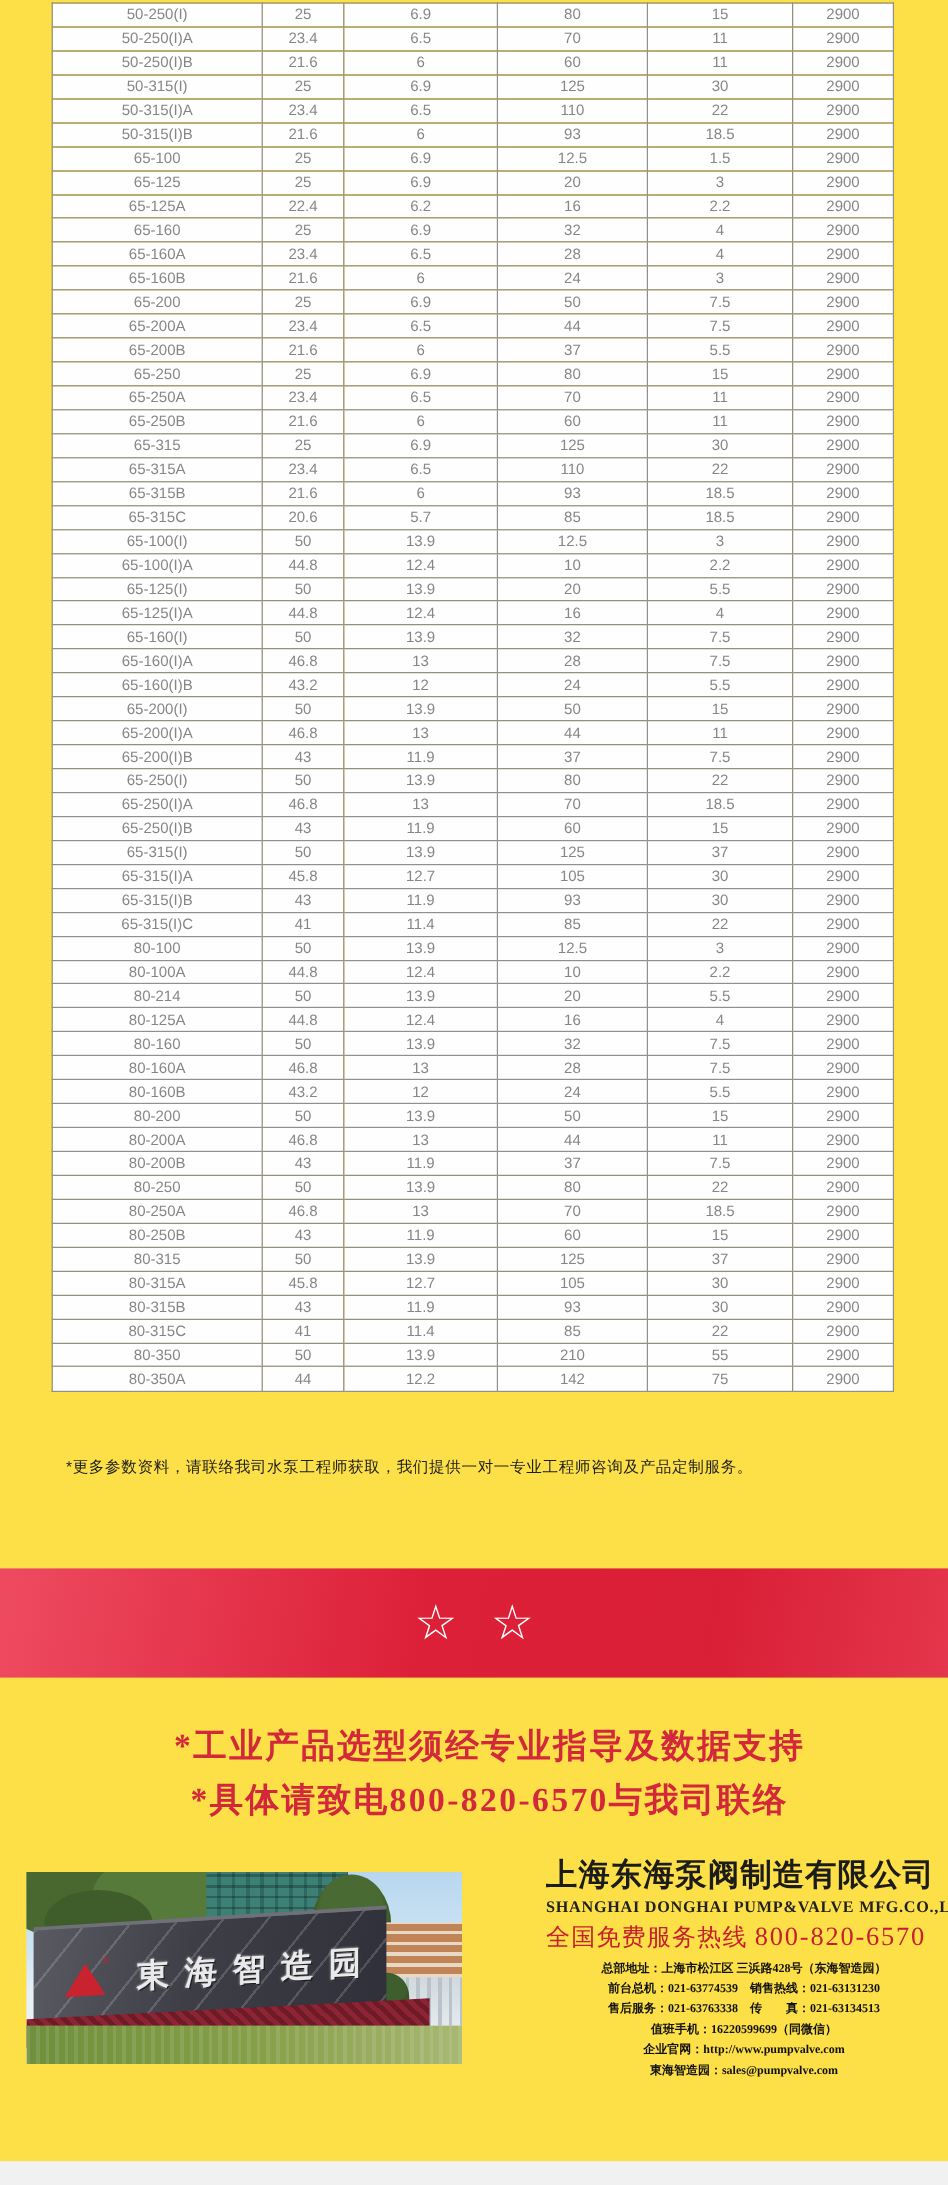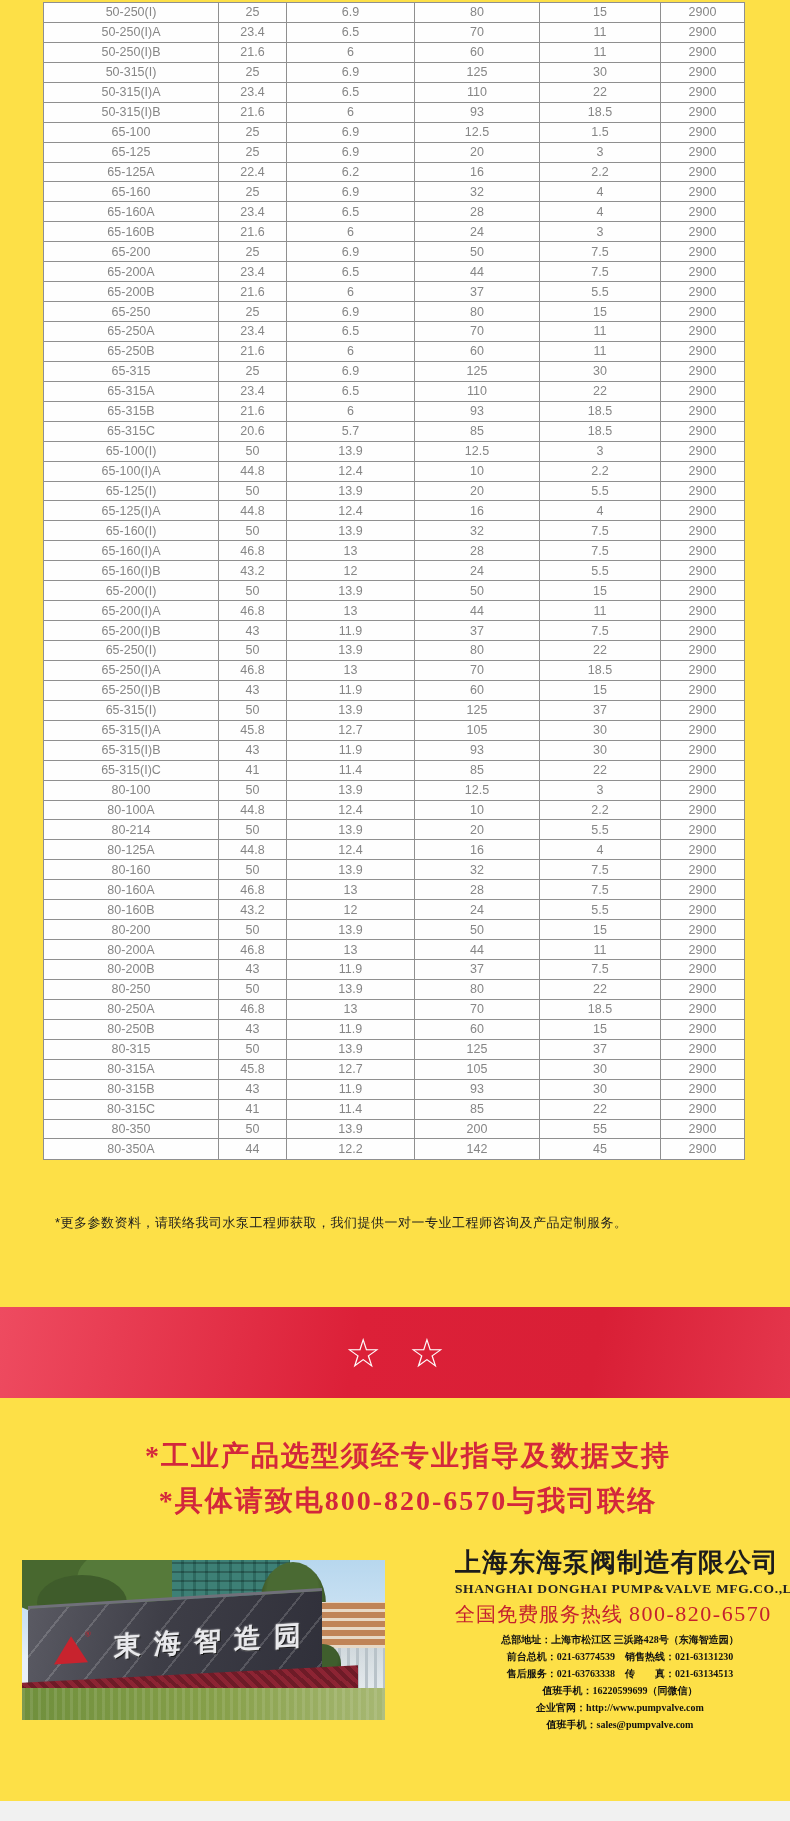--- a/index.html
+++ b/index.html
@@ -541,30 +541,30 @@
             <td>41</td>
             <td>11.4</td>
             <td>85</td>
             <td>22</td>
             <td>2900</td>
           </tr>
           <tr>
             <td>80-350</td>
             <td>50</td>
             <td>13.9</td>
-            <td>200</td>
+            <td>210</td>
             <td>55</td>
             <td>2900</td>
           </tr>
           <tr>
             <td>80-350A</td>
             <td>44</td>
             <td>12.2</td>
             <td>142</td>
-            <td>45</td>
+            <td>75</td>
             <td>2900</td>
           </tr>
         </tbody>
     </table>
   </div>
 
   <div class="footnote">*更多参数资料，请联络我司水泵工程师获取，我们提供一对一专业工程师咨询及产品定制服务。</div>
 
   <div class="banner">
     <span class="star">☆</span>
@@ -601,21 +601,21 @@
       <div class="hotline">
         <span>全国免费服务热线</span>
         <span class="num">800-820-6570</span>
       </div>
       <div class="contacts">
           <div class="contact-line">总部地址：上海市松江区 三浜路428号（东海智造园）</div>
           <div class="contact-line">前台总机：021-63774539　销售热线：021-63131230</div>
           <div class="contact-line">售后服务：021-63763338　传　　真：021-63134513</div>
           <div class="contact-line">值班手机：16220599699（同微信）</div>
           <div class="contact-line">企业官网：http://www.pumpvalve.com</div>
-          <div class="contact-line">值班手机：sales@pumpvalve.com</div>
+          <div class="contact-line">東海智造园：sales@pumpvalve.com</div>
         </div>
     </div>
 
   </div>
 
   <div class="bottom-strip"></div>
 
 </div>
 
 </body></html>

